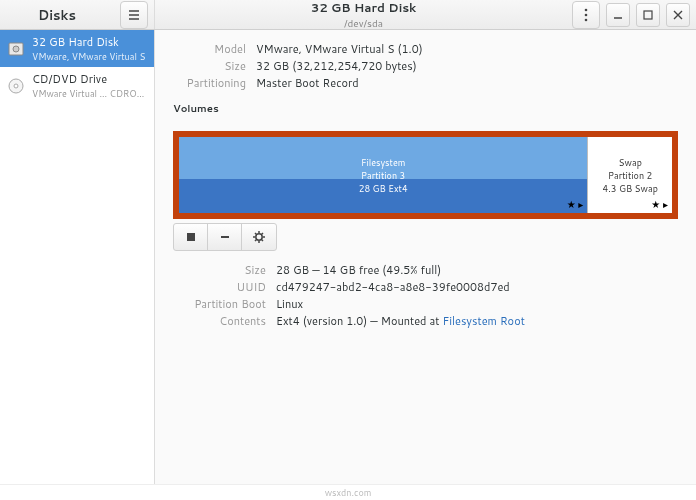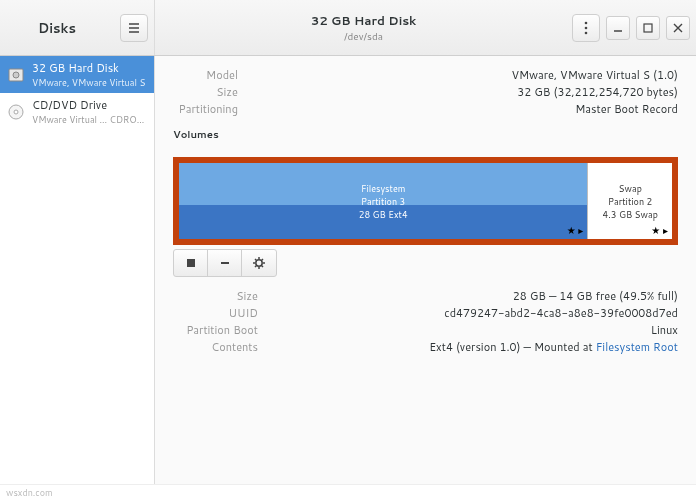--- a/index.html
+++ b/index.html
@@ -1,52 +1,52 @@
 <!DOCTYPE html>
 <html><head>
 <meta charset="utf-8">
 <style>
 * { box-sizing: border-box; margin: 0; padding: 0; font-family: "Cantarell", "Segoe UI", sans-serif; }
 body { width: 696px; height: 500px; background: #fafafa; display: flex; flex-direction: column; font-size: 12px; color: #2e3436; }
-.titlebar { height: 56px; background: linear-gradient(#f7f7f7,#ececec); border-bottom: 1px solid #cfcfcf; display: flex; align-items: center; }
+.titlebar { height: 30px; background: linear-gradient(#f7f7f7,#ececec); border-bottom: 1px solid #cfcfcf; display: flex; align-items: center; }
 .tb-left { width: 155px; display: flex; align-items: center; justify-content: space-between; padding: 0 6px; border-right: 1px solid #dcdcdc; height: 100%; }
 .tb-left-title { font-weight: 700; font-size: 13px; padding-left: 32px; }
 .icon-btn { width: 28px; height: 28px; border: 1px solid #cfcfcf; border-radius: 4px; background: linear-gradient(#fefefe,#ececec); display: flex; align-items: center; justify-content: center; cursor: pointer; }
 .tb-center { flex: 1; display: flex; flex-direction: column; align-items: center; justify-content: center; }
 .tb-title { font-weight: 700; font-size: 12px; }
 .tb-sub { font-size: 10px; color: #888; }
 .tb-right { display: flex; gap: 6px; padding-right: 6px; align-items: center; }
 .win-btn { width: 24px; height: 24px; border: 1px solid #cfcfcf; border-radius: 3px; background: linear-gradient(#fefefe,#ececec); display: flex; align-items: center; justify-content: center; cursor: pointer; font-size: 11px; }
 .body { flex: 1; display: flex; overflow: hidden; }
 .sidebar { width: 155px; background: #fff; border-right: 1px solid #dcdcdc; }
 .dev-item { display: flex; align-items: center; gap: 6px; padding: 4px 6px; cursor: pointer; }
 .dev-item.sel { background: #4a90d9; color: #fff; }
 .dev-icon { width: 20px; height: 20px; flex-shrink: 0; display:flex; align-items:center; justify-content:center; }
 .dev-labels { overflow: hidden; }
 .dev-name { font-size: 11px; white-space: nowrap; overflow: hidden; text-overflow: ellipsis; }
 .dev-sub { font-size: 9px; opacity: .85; white-space: nowrap; overflow: hidden; text-overflow: ellipsis; }
 .dev-item:not(.sel) .dev-sub { color: #888; }
 .content { flex: 1; overflow: auto; padding: 10px 18px; background: #fafafa; }
-.kv-row { display: flex; margin: 1px 0; justify-content: space-between; }
+.kv-row { display: flex; margin: 1px 8px; }
 .kv-label { width: 75px; text-align: right; color: #999; font-size: 11px; padding-right: 10px; }
 .kv-val { font-size: 11px; color: #2e3436; }
 .section-title { font-weight: 700; font-size: 10px; margin: 10px 0 16px; }
 .volumes { display: flex; height: 88px; border: 6px solid #c2410c; margin-bottom: 4px; }
 .vol { position: relative; display: flex; flex-direction: column; align-items: center; justify-content: center; font-size: 9px; color: #fff; text-align: center; cursor:pointer; }
 .vol.sel { background: linear-gradient(#6ea9e3 0%, #6ea9e3 55%, #3b75c4 55%, #3b75c4 100%); }
 .vol.swap { background: #fff; color: #333; border-left: 1px solid #bdbdbd; text-align: center; }
 .vol-marks { position: absolute; right: 4px; bottom: 2px; font-size: 10px; color: #000; }
 .vol.sel .vol-marks { color: #000; }
 .toolbar { display: inline-flex; border: 1px solid #cfcfcf; border-radius: 3px; overflow: hidden; background: linear-gradient(#fefefe,#ececec); margin-bottom: 10px; }
 .toolbar .tbtn { width: 34px; height: 26px; display: flex; align-items: center; justify-content: center; border-right: 1px solid #cfcfcf; cursor: pointer; }
 .toolbar .tbtn:last-child { border-right: none; }
 .details { margin-left: 10px; }
 .details .kv-label { width: 85px; }
 .link { color: #2a6ebb; cursor: pointer; }
-.footer { height: 16px; font-size: 9px; color: #bbb; text-align: left; padding: 0 6px; background: #fff; border-top: 1px solid #eee; line-height: 16px; }
+.footer { height: 16px; font-size: 9px; color: #bbb; text-align: center; padding: 0 6px; background: #fff; border-top: 1px solid #eee; line-height: 16px; }
 svg { display: block; }
 </style>
 </head>
 <body>
 
 <div class="titlebar">
   <div class="tb-left">
     <span class="tb-left-title">Disks</span>
     <div class="icon-btn">
       <svg width="14" height="14">

